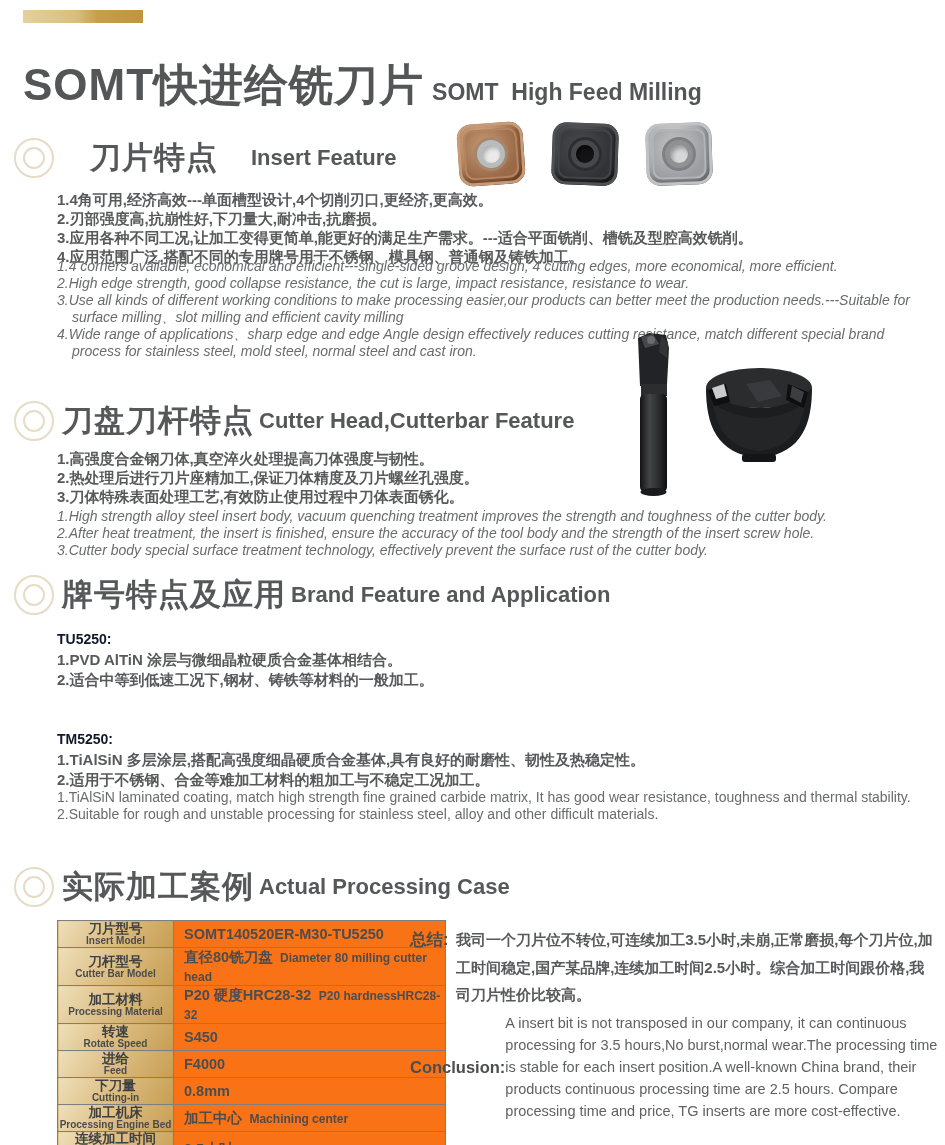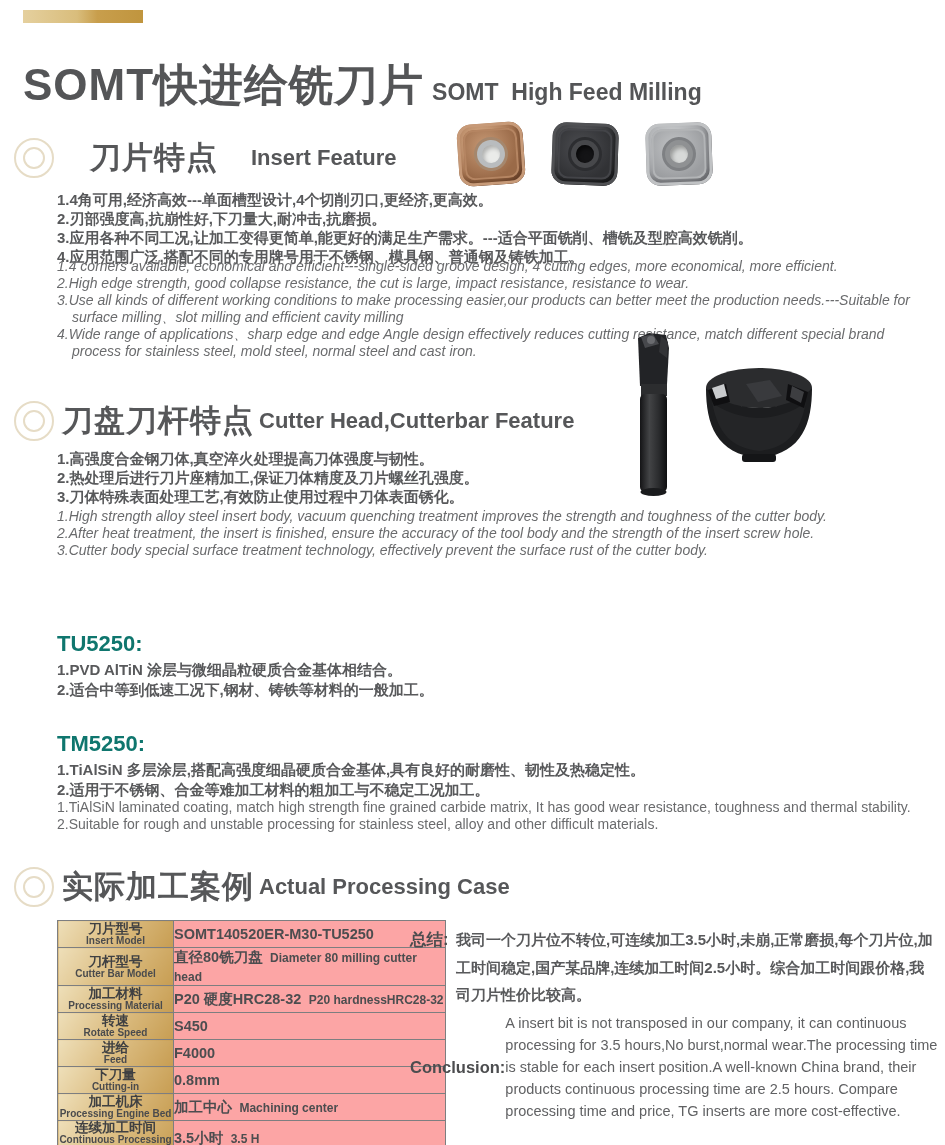--- a/index.html
+++ b/index.html
@@ -25,21 +25,21 @@
   .sec-head .en { font-size:22px; font-weight:600; color:#565759; margin-left:5px; }
 
   
   .txt-list { position:absolute; list-style:none; }
   .txt-list li { white-space:normal; }
   .zh-list li { font-size:15px; font-weight:600; color:#58595b; line-height:19px; }
   .en-list li { font-size:14px; color:#6a6b6d; line-height:17px; padding-left:15px; text-indent:-15px;font-style:italic; }
 
   
   .grade { position:absolute; width:880px; }
-  .grade .gname { font-size:22px; font-weight:bold; color:#0f766e; margin-bottom:3px; }
+  .grade .gname { font-size:14px; font-weight:bold; color:#0f172a; margin-bottom:3px; }
   .grade .zh-g { list-style:none; }
   .grade .zh-g li { font-size:15px; font-weight:600; line-height:19.5px; color:#58595b; }
   .grade .en-g { list-style:none; }
   .grade .en-g li { font-size:14px; color:#6a6b6d; line-height:16.5px; }
 
   
   .inserts { position:absolute; left:458px; top:123px; display:flex; gap:28px; }
   .insert { position:relative; width:66px; height:62px; border-radius:14px; }
   .insert .face { position:absolute; inset:6px; border-radius:10px; }
   .insert .hole { position:absolute; left:50%; top:50%; width:28px; height:28px; border-radius:50%;
@@ -67,21 +67,21 @@
   
   .tool { position:absolute; }
 
   
   .case-table { position:absolute; left:57px; top:920px; width:389px; border-collapse:collapse; table-layout:fixed; }
   .case-table td { border:1px solid #7d7e80; height:27px; padding:0; vertical-align:middle; }
   .case-table td.hd { width:116px; text-align:center;
     background:linear-gradient(125deg,#eedfb9 0%,#ddbf85 45%,#c79d52 100%); }
   .case-table td.hd .l1 { display:block; font-size:13.5px; font-weight:bold; color:#3f4042; line-height:14px; }
   .case-table td.hd .l2 { display:block; font-size:10px; font-weight:bold; color:#4a4b4d; line-height:10px; }
-  .case-table td.val { background:#fca5a5; }
+  .case-table td.val { background:#f97316; padding-left:10px; }
   .case-table td.val .v { font-size:14.5px; font-weight:600; color:#4c4d4f; }
   .case-table td.val .vs { font-size:12px; font-weight:600; color:#4c4d4f; margin-left:3px; }
 
   
   .summary { position:absolute; left:410px; top:926px; width:528px; display:flex; }
   .summary .lbl { font-size:16.5px; font-weight:bold; color:#4c4d4f; flex:0 0 46px; line-height:27px; }
   .summary .txt { font-size:15px; font-weight:600; color:#58595b; line-height:27.5px; width:480px; }
   .conclusion { position:absolute; left:410px; top:1012px; width:535px; display:flex;align-items:center; }
   .conclusion .lbl { font-size:16.5px; font-weight:bold; color:#4c4d4f; flex:0 0 93px; line-height:21px; }
   .conclusion .txt { font-size:14.5px; color:#606163; line-height:22px; width:440px; }
@@ -184,20 +184,27 @@
     <li>2.热处理后进行刀片座精加工,保证刀体精度及刀片螺丝孔强度。</li>
     <li>3.刀体特殊表面处理工艺,有效防止使用过程中刀体表面锈化。</li>
   </ul>
 
   <ul class="txt-list en-list" style="left:57px; top:508px; width:878px;">
     <li>1.High strength alloy steel insert body, vacuum quenching treatment improves the strength and toughness of the cutter body.</li>
     <li>2.After heat treatment, the insert is finished, ensure the accuracy of the tool body and the strength of the insert screw hole.</li>
     <li>3.Cutter body special surface treatment technology, effectively prevent the surface rust of the cutter body.</li>
   </ul>
 
+  <div class="sec-head" style="left:14px; top:574px;">
+    <span class="marker">
+        <span class="inner"></span>
+      </span>
+    <span class="zh">牌号特点及应用</span>
+    <span class="en">Brand Feature and Application</span>
+  </div>
 
   <div class="grade" style="left:57px; top:631px;">
     <div class="gname">TU5250:</div>
     <ul class="zh-g">
       <li>1.PVD AlTiN 涂层与微细晶粒硬质合金基体相结合。</li>
       <li>2.适合中等到低速工况下,钢材、铸铁等材料的一般加工。</li>
     </ul>
   </div>
 
   <div class="grade" style="left:57px; top:731px;">

